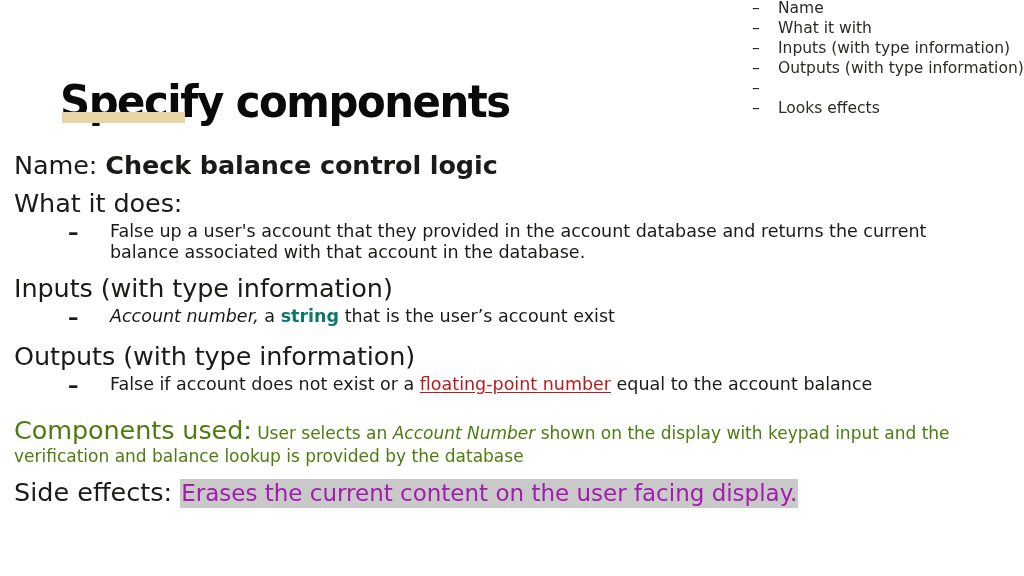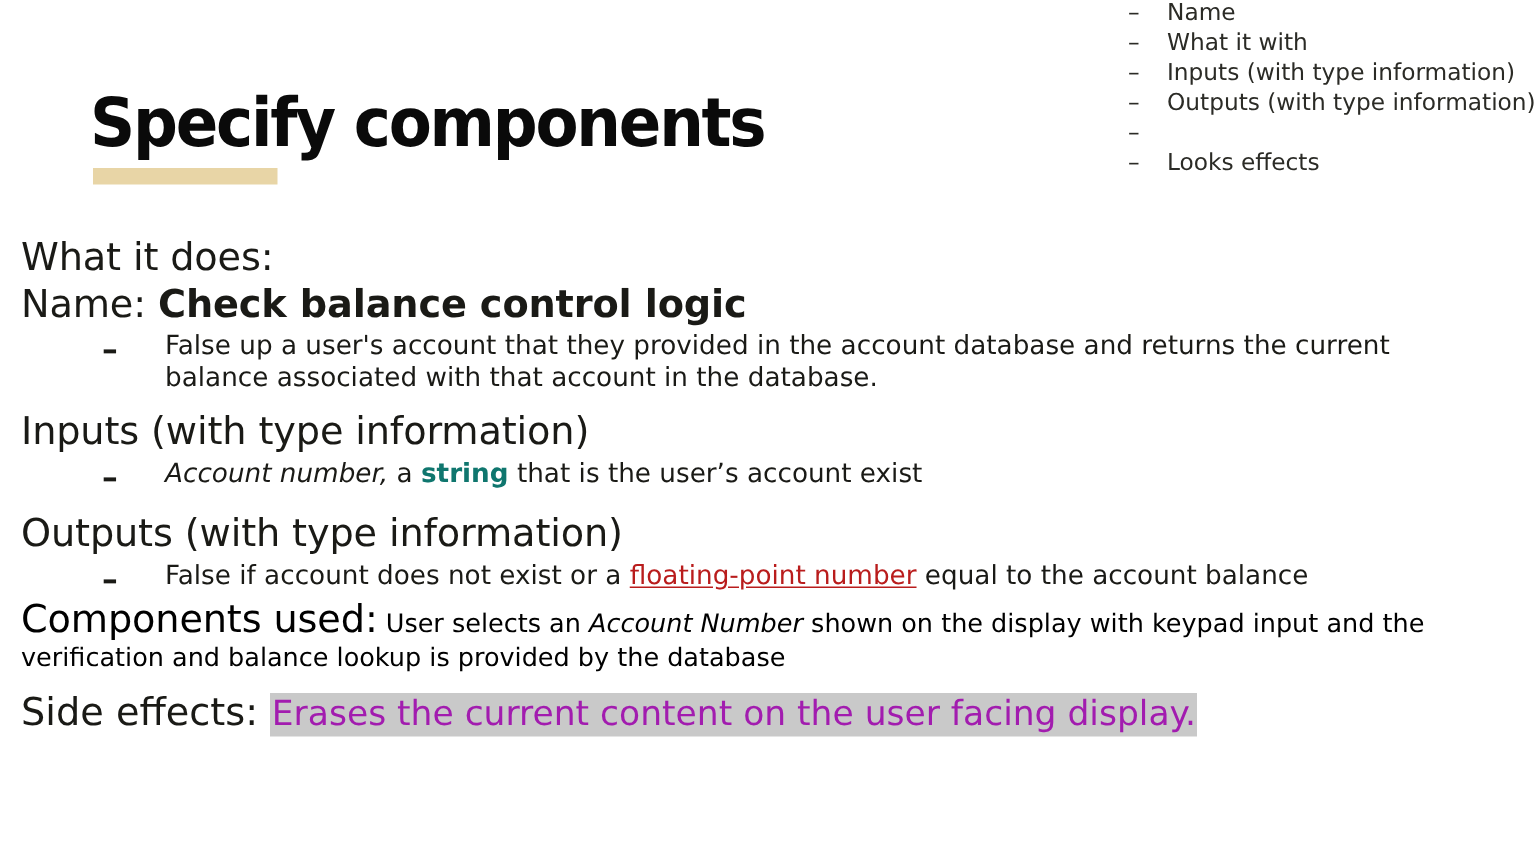--- a/index.html
+++ b/index.html
@@ -36,21 +36,21 @@
     width: 26px;
     flex: 0 0 26px;
     font-size: 15.5px;
     color: #2b2b26;
   }
 
   
   .title-wrap {
     position: absolute;
     left: 60px;
-    top: 56px;
+    top: 76px;
   }
   .title {
     font-family: "DejaVu Sans", "Liberation Sans", sans-serif;
     font-weight: 700;
     font-size: 45px;
     line-height: 52px;
     letter-spacing: -1.6px;
     color: #0a0a0a;
     transform: scaleX(0.93);
     transform-origin: left center;
@@ -113,24 +113,24 @@
     text-underline-offset: 2px;
   }
 
   
   .sec-name      { margin-top: 0px; }
   .sec-what      { margin-top: 7px; }
   .sec-inputs    { margin-top: 10px; }
   .sec-outputs   { margin-top: 10px; }
 
   .components {
-    margin-top: 3px;
+    margin-top: 20px;
     font-size: 17px;
     line-height: 23px;
-    color: #000000;
+    color: #4d7c0f;
   }
   .components .head {
     font-size: 25.5px;
     letter-spacing: -0.1px;
   }
   .components i { font-style: italic; }
 
   .side {
     margin-top: 9px;
     font-size: 25.5px;
@@ -174,26 +174,26 @@
   </div>
 </div>
 
 <div class="title-wrap">
   <div class="title">Specify components</div>
 </div>
 <div class="title-underline"></div>
 
 <div class="body">
 
-  <div class="h-line sec-what">What it does:</div>
-
   <div class="h-line sec-name">
     <span>Name:</span>
     <b>Check balance control logic</b>
   </div>
+
+  <div class="h-line sec-what">What it does:</div>
   <div class="bullet">
     <span class="dash">–</span>
     <span class="btext">False up a user's account that they provided in the account database and returns the current balance associated with that account in the database.</span>
   </div>
 
   <div class="h-line sec-inputs">Inputs (with type information)</div>
   <div class="bullet">
     <span class="dash">–</span>
     <span class="btext"><i>Account number,</i><span> a </span><span class="kw-string">string</span><span> that is the user’s account exist</span></span>
   </div>

